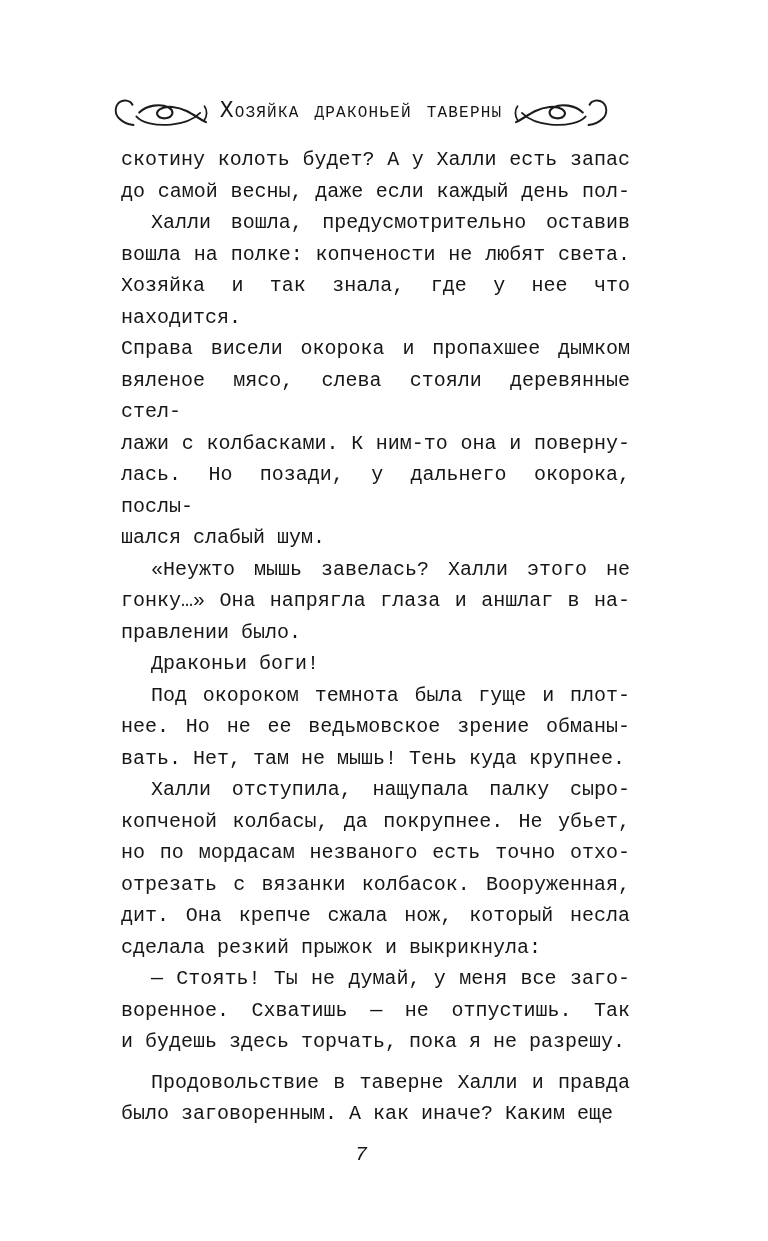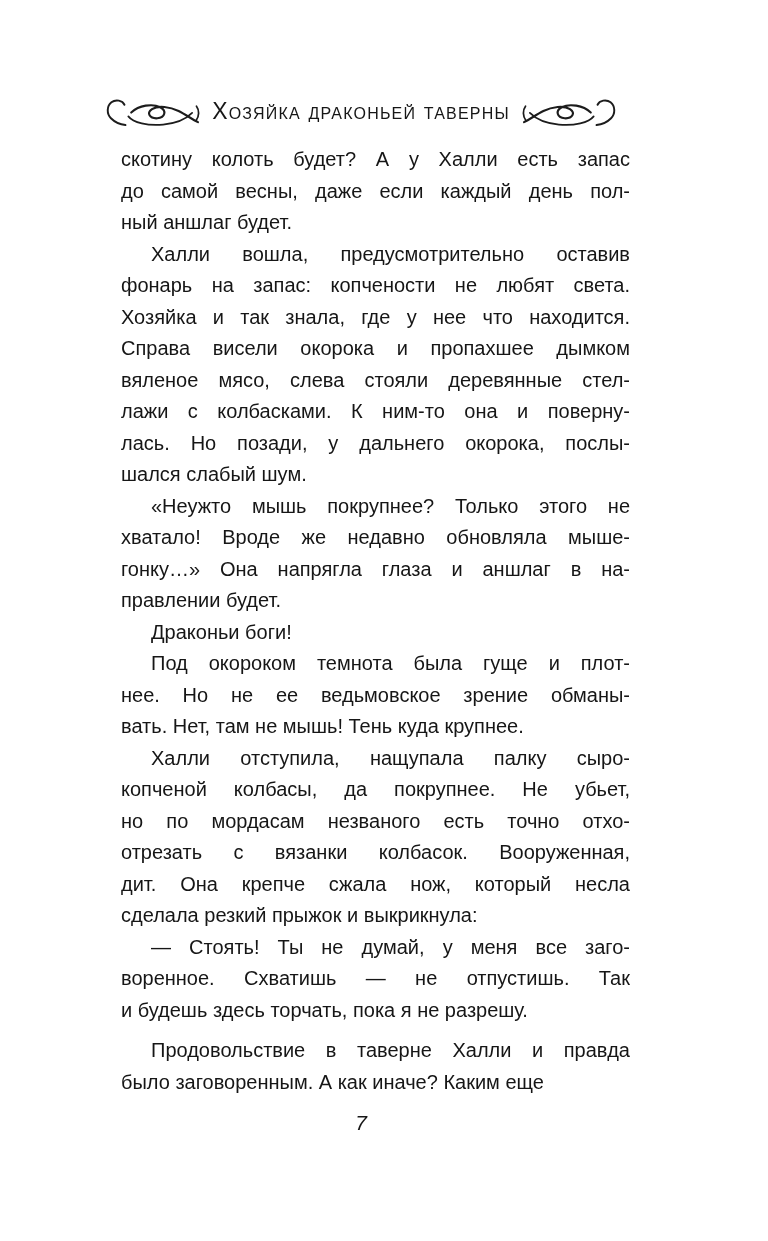--- a/index.html
+++ b/index.html
@@ -7,21 +7,21 @@
     padding: 0;
     background: #ffffff;
   }
   .page {
     position: relative;
     box-sizing: border-box;
     width: 768px;
     height: 1241px;
     background: #ffffff;
     color: #161616;
-    font-family: Liberation Sans, sans-serif;
+    font-family: Liberation Mono, monospace;
     padding: 96px 138px 0 92px;
     overflow: hidden;
   }
   .header {
     display: flex;
     align-items: center;
     justify-content: center;
     gap: 11px;
     height: 32px;
     margin-bottom: 16px;
@@ -87,37 +87,35 @@
         <path stroke-width="1.8" d="M25,19 C30,25.5 45,29 61,27.5 C74,26.5 85,21.5 91,15.5"></path>
         <path stroke-width="1.8" d="M95.5,8.5 C98.5,12.5 98.5,19 95,23.5"></path>
       </g>
     </svg>
   </div>
 
   <div class="body-text">
       <div class="paragraph">
         <div class="line">скотину колоть будет? А у Халли есть запас</div>
         <div class="line">до самой весны, даже если каждый день пол-</div>
-        <div class="line last">ный аншлаг будет.</div>
       </div>
       <div class="paragraph">
         <div class="line first">Халли вошла, предусмотрительно оставив</div>
-        <div class="line">фонарь на запас: копчености не любят света.</div>
+        <div class="line">вошла на полке: копчености не любят света.</div>
         <div class="line">Хозяйка и так знала, где у нее что находится.</div>
         <div class="line">Справа висели окорока и пропахшее дымком</div>
         <div class="line">вяленое мясо, слева стояли деревянные стел-</div>
         <div class="line">лажи с колбасками. К ним-то она и поверну-</div>
         <div class="line">лась. Но позади, у дальнего окорока, послы-</div>
         <div class="line last">шался слабый шум.</div>
       </div>
       <div class="paragraph">
-        <div class="line first">«Неужто мышь покрупнее? Только этого не</div>
-        <div class="line">хватало! Вроде же недавно обновляла мыше-</div>
+        <div class="line first">«Неужто мышь завелась? Халли этого не</div>
         <div class="line">гонку…» Она напрягла глаза и аншлаг в на-</div>
-        <div class="line last">правлении будет.</div>
+        <div class="line last">правлении было.</div>
       </div>
       <div class="paragraph">
         <div class="line first last">Драконьи боги!</div>
       </div>
       <div class="paragraph">
         <div class="line first">Под окороком темнота была гуще и плот-</div>
         <div class="line">нее. Но не ее ведьмовское зрение обманы-</div>
         <div class="line last">вать. Нет, там не мышь! Тень куда крупнее.</div>
       </div>
       <div class="paragraph">

